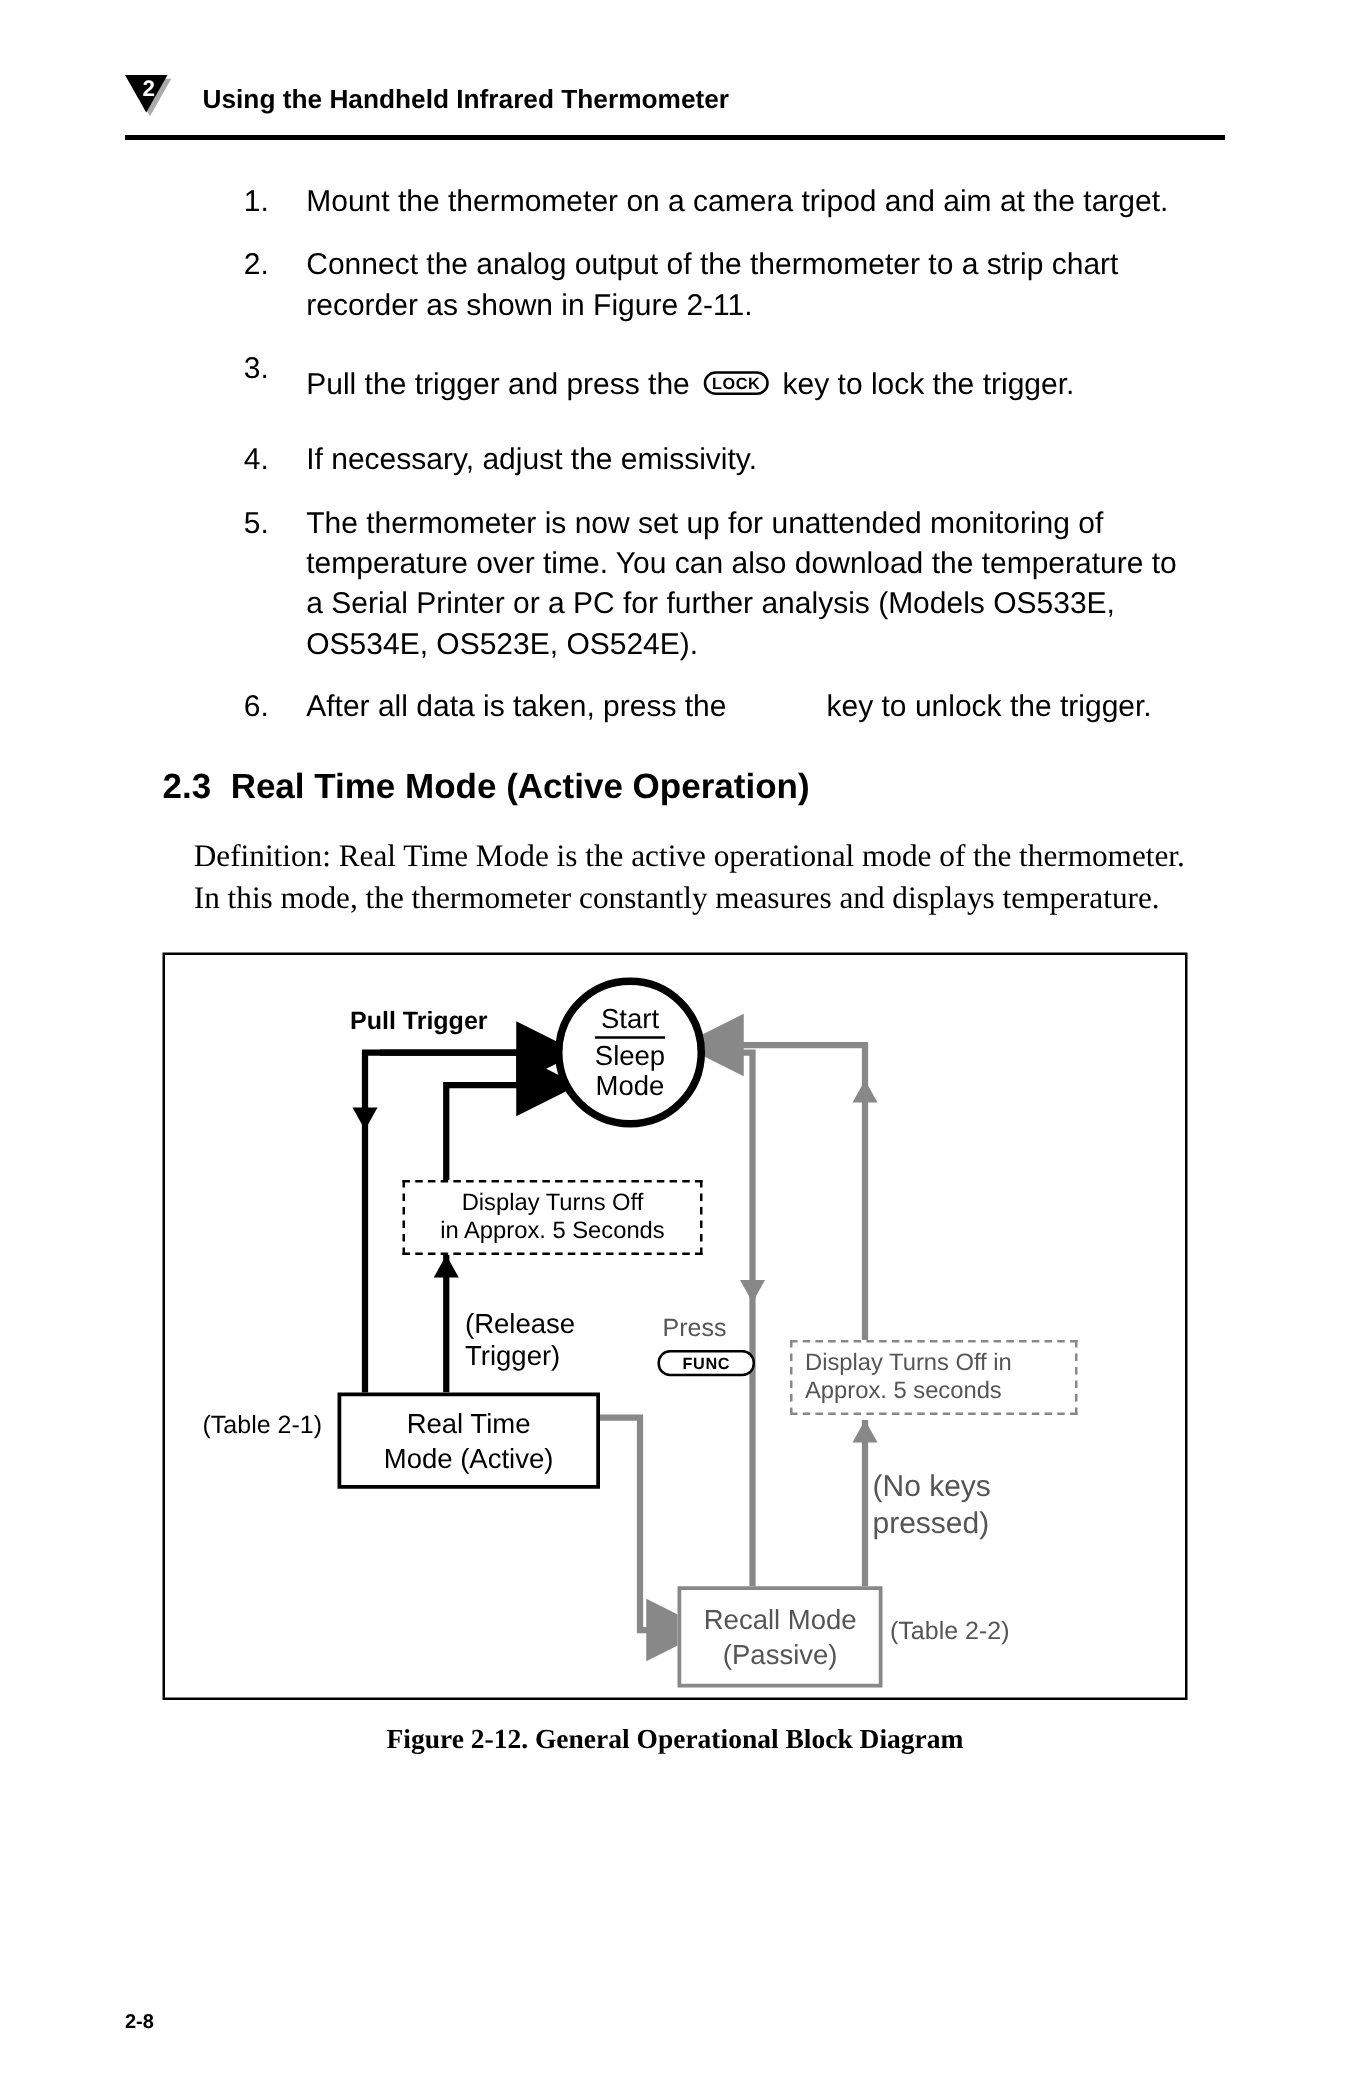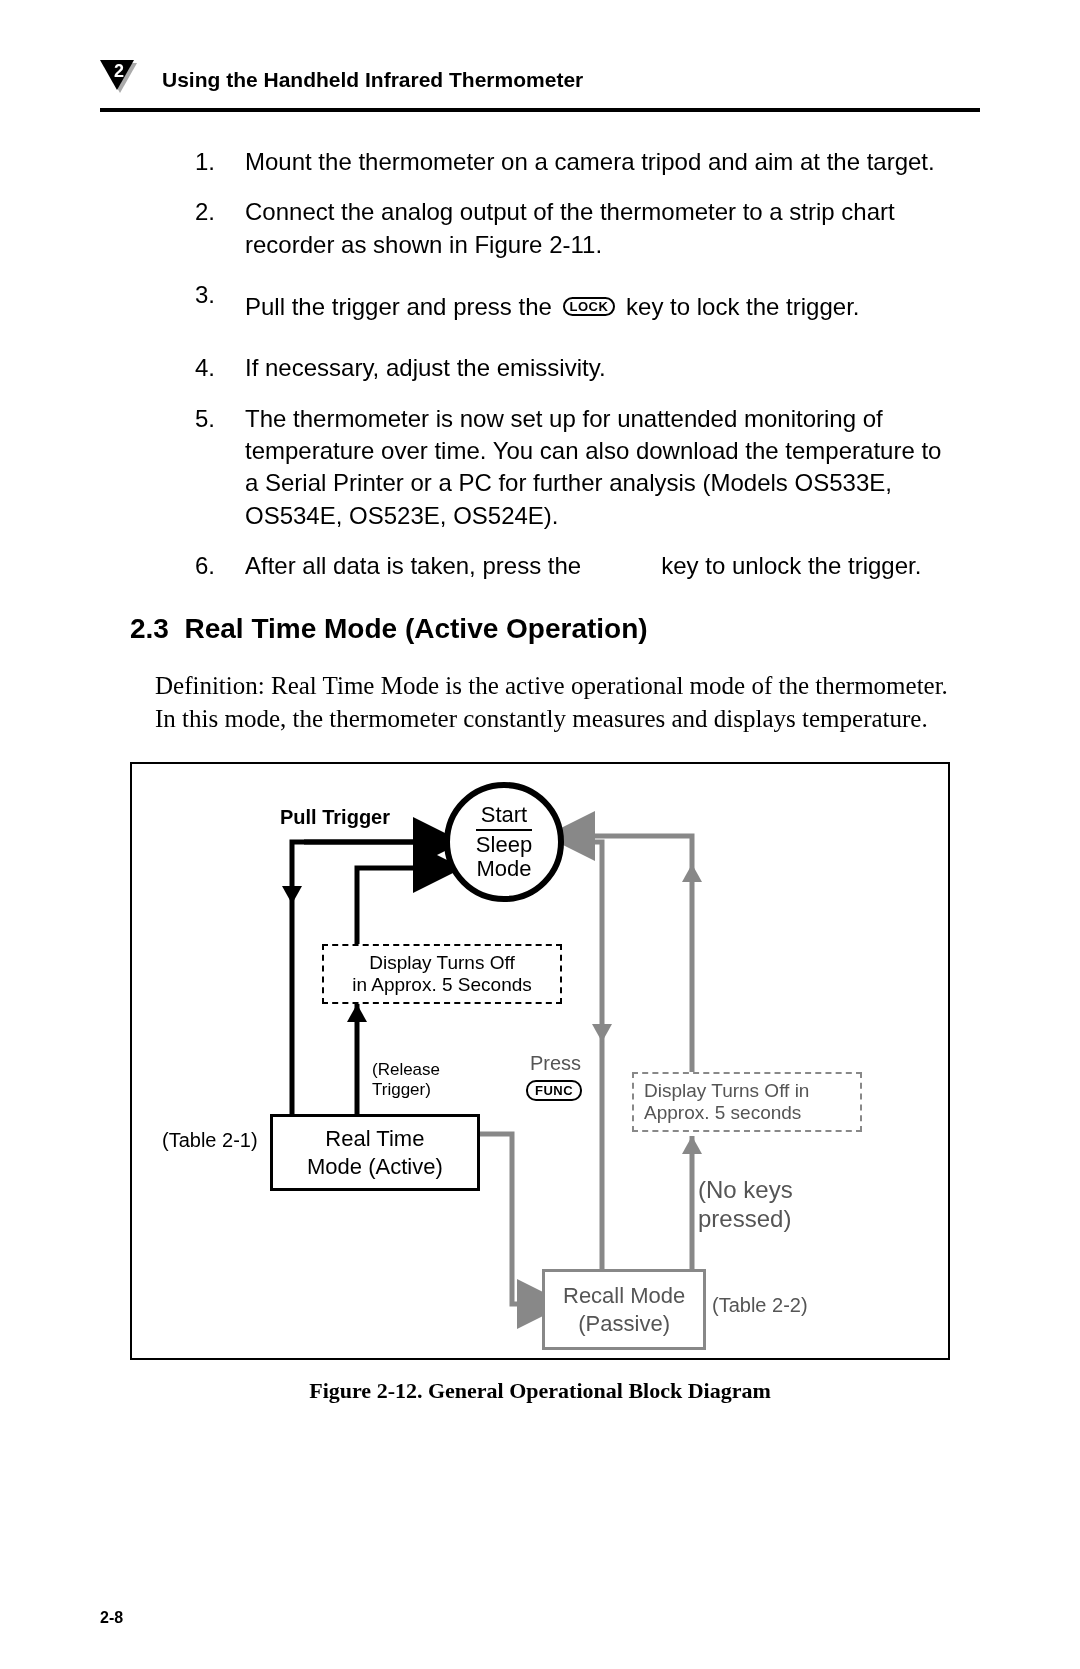--- a/index.html
+++ b/index.html
@@ -107,29 +107,29 @@
     top: 18px; left: 312px; width: 120px; height: 120px;
     border: 6px solid #000; border-radius: 50%;
     text-align:center; font-size:22px; line-height:1.1;
     display:flex; flex-direction:column; justify-content:center; align-items:center; background:#fff;
   }
   .start-node hr { width: 56px; border:none; border-top:2px solid #000; margin:2px 0; }
   .dashed-box1 {
     top: 180px; left: 190px; width: 240px;
     border: 2px dashed #000; padding: 6px 8px; font-size:19px; text-align:center; background:#fff;
   }
-  .release { top:282px; left:240px; font-size:17px; line-height:1.2;margin-top:14px; }
+  .release { top:282px; left:240px; font-size:22px; line-height:1.2; }
   .table21 { top:365px; left:30px; font-size:20px; }
   .realtime-box {
     top:350px; left:138px; border:3px solid #000; padding:8px 34px; font-size:22px; text-align:center; line-height:1.25; background:#fff;
   }
   .press { top:288px; left:398px; font-size:20px; color:#555; }
   .func-key {
     top:316px; left:394px; border:2px solid #000; border-radius:10px;
-    font-size:13px; font-weight:700; padding:1px 7px; letter-spacing:0.5px; background:#fff;
+    font-size:13px; font-weight:700; padding:1px 18px; letter-spacing:0.5px; background:#fff;
   }
   .dashed-box2 {
     top:308px; left:500px; width:230px;
     border:2px dashed #888; padding:6px 10px; font-size:19px; color:#555; background:#fff;
   }
   .nokeys { top:412px; left:540px; font-size:24px; color:#555; line-height:1.2;margin-left:26px; }
   .recall-box {
     top:505px; left:410px; border:3px solid #888; padding:10px 18px; font-size:22px; text-align:center; line-height:1.25; color:#555; background:#fff;
   }
   .table22 { top:530px; left:580px; font-size:20px; color:#555; }

